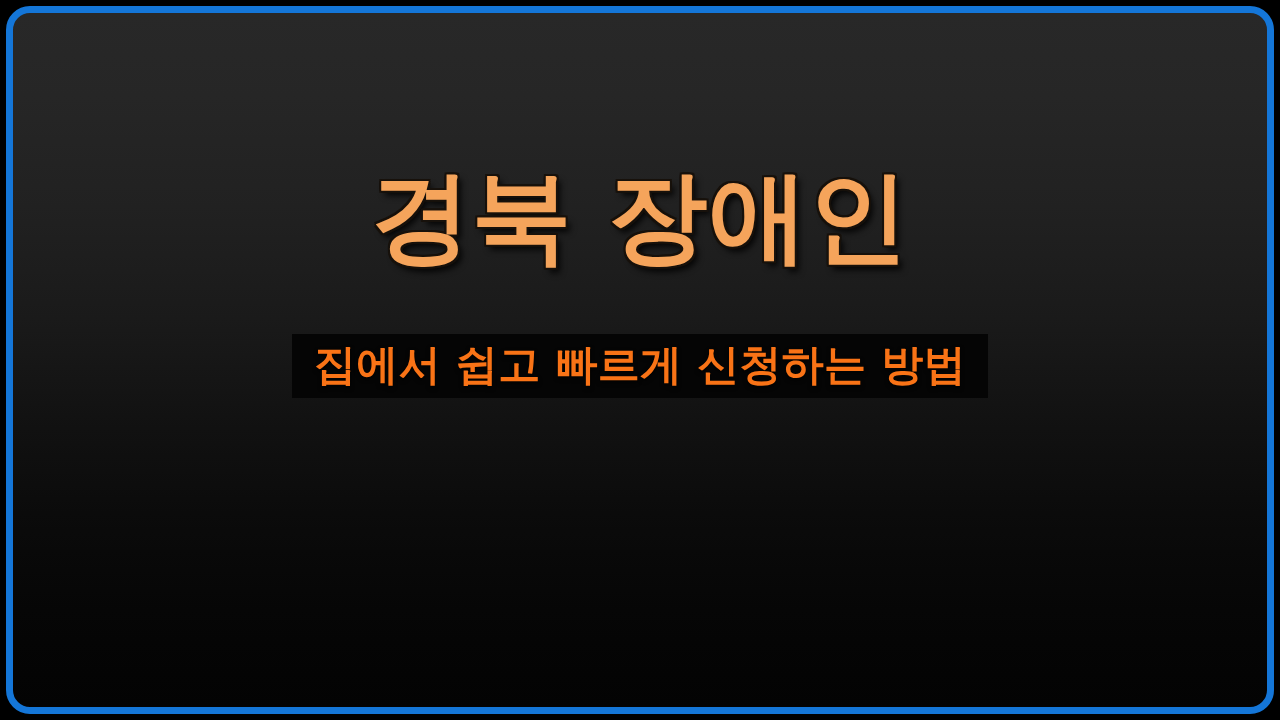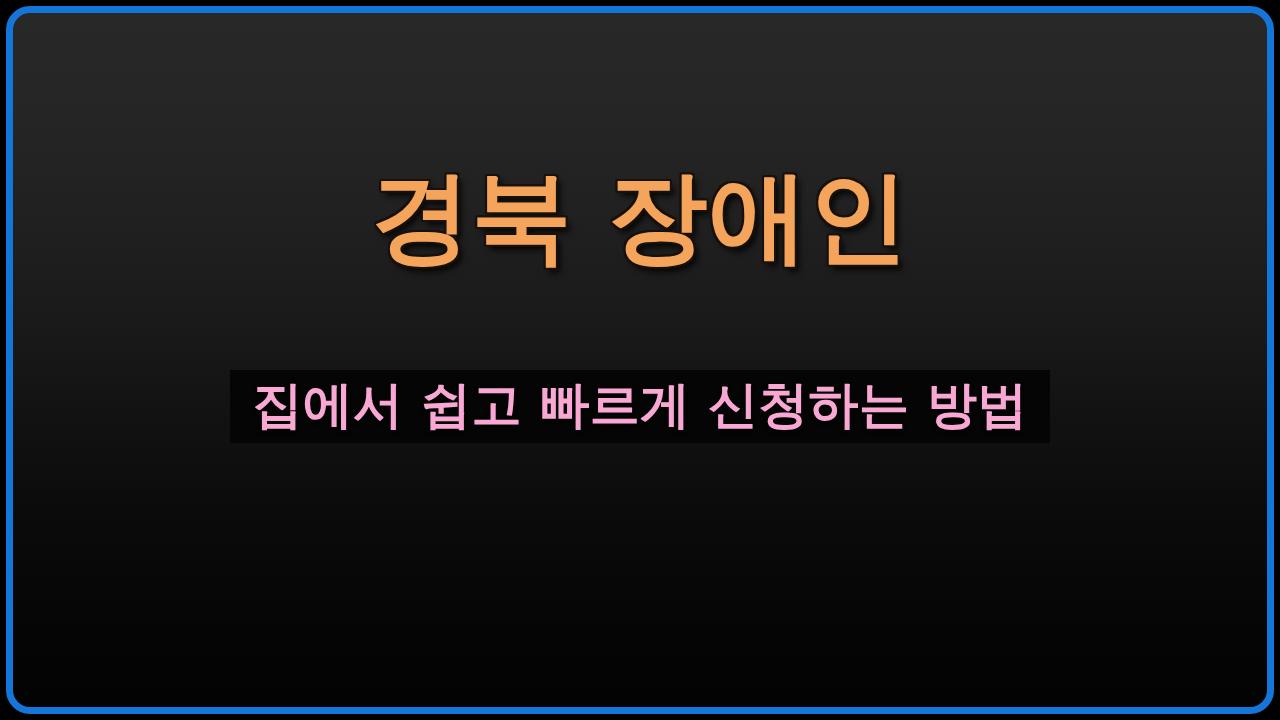--- a/index.html
+++ b/index.html
@@ -51,21 +51,20 @@
     position: absolute;
     left: 0;
     top: 0;
     width: 100%;
     height: 100%;
     display: flex;
     flex-direction: column;
     align-items: center;
     justify-content: flex-start;
     box-sizing: border-box;
-    gap: 36px;
   }
 
   
   #headline-block {
     margin-top: 150px;
     width: 100%;
     text-align: center;
     user-select: none;
   }
   .headline-line {
@@ -92,24 +91,24 @@
   #headline-line-2 { font-size: 108px; margin-top: 2px; }
 
   
   #subtitle-block {
     margin-top: 64px;
     background: #050505;
     padding: 8px 22px 10px 22px;
     display: inline-block;
   }
   #subtitle-text {
-    color: #f9a8d4;
+    color: #f97316;
     font-family: "DejaVu Sans", "Liberation Sans", sans-serif;
     font-weight: 900;
-    font-size: 50px;
+    font-size: 42px;
     line-height: 1.1;
     letter-spacing: 0.3px;
     white-space: nowrap;
     text-shadow: 0 2px 4px rgba(0,0,0,0.9);
   }
 </style>
 </head>
 <body>
 
 <div id="thumbnail-canvas">

